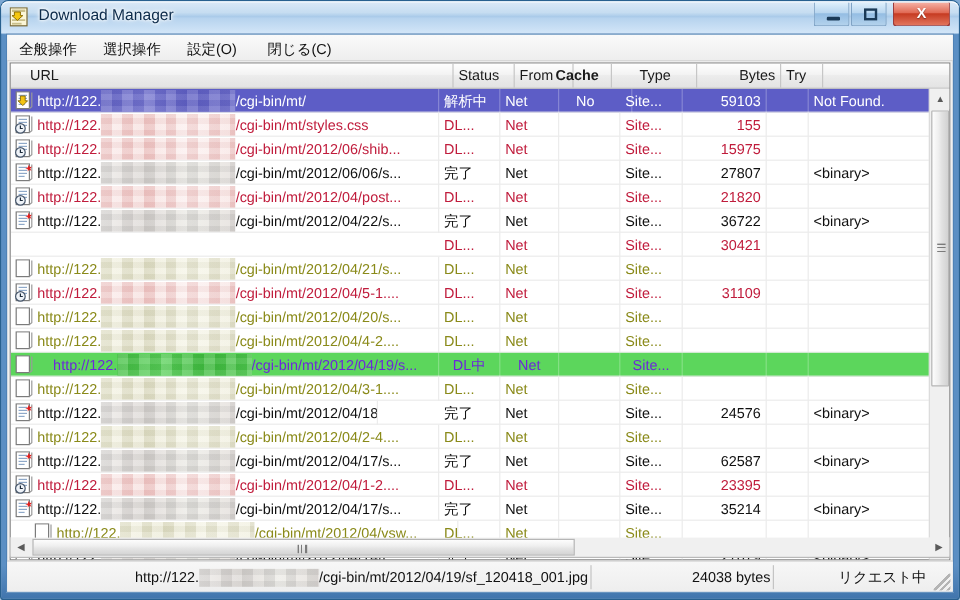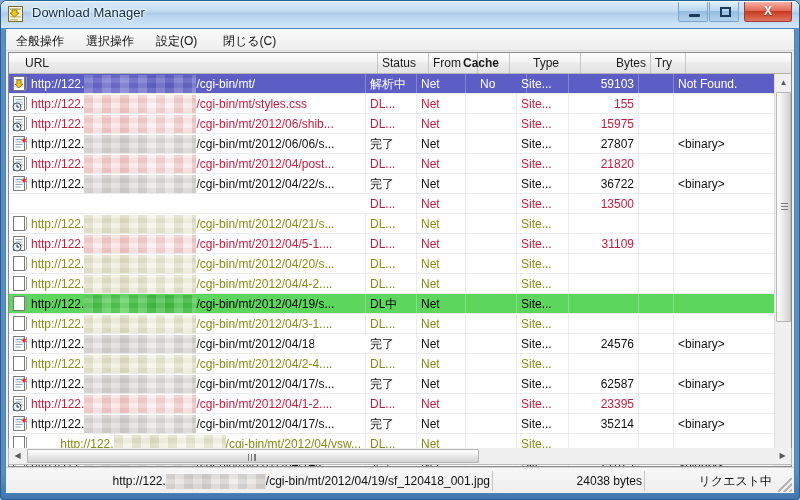--- a/index.html
+++ b/index.html
@@ -148,21 +148,21 @@
     border-right: 1px solid #ececec;
   }
   .cell.num { text-align: right; }
   .row.sel .cell, .row.green .cell { border-right-color: rgba(255,255,255,.25); }
 
   
   .c-red   { color: #c01c3c; }
   .c-olive { color: #8a8a19; }
   .c-black { color: #111; }
   .row.sel .c-red, .row.sel .c-olive, .row.sel .c-black { color: #fff; }
-  .row.green .c-red, .row.green .c-olive, .row.green .c-black { color: #000000; }
+  .row.green .c-red, .row.green .c-olive, .row.green .c-black { color: #6d28d9; text-align: center; }
 
   
   .urlcell { left: 0; width: 357px; padding-left: 22px; }
   .icon-wrap {
     position: absolute; left: 3px; top: 2px;
     width: 16px; height: 16px;
   }
   .url-pre  { display: inline-block; vertical-align: top; }
   .url-blur {
     display: inline-block; vertical-align: top;
@@ -447,21 +447,21 @@
             <div class="cell c-black" style="left: 508px; width: 52px;">Site...</div>
             <div class="cell c-black num" style="left: 560px; width: 70px;">36722</div>
             <div class="cell c-black" style="left: 630px; width: 35px;"></div>
             <div class="cell c-black" style="left: 665px; width: 119px;">&lt;binary&gt;</div>
           </div>
           <div class="row">
             <div class="cell c-red" style="left: 357px; width: 51px;">DL...</div>
             <div class="cell c-red" style="left: 408px; width: 49px;">Net</div>
             <div class="cell c-red" style="left: 457px; width: 51px;"></div>
             <div class="cell c-red" style="left: 508px; width: 52px;">Site...</div>
-            <div class="cell c-red num" style="left: 560px; width: 70px;">13500</div>
+            <div class="cell c-red num" style="left: 560px; width: 70px;">30421</div>
             <div class="cell c-red" style="left: 630px; width: 35px;"></div>
             <div class="cell c-red" style="left: 665px; width: 119px;"></div>
           </div>
           <div class="row">
             <div class="cell urlcell c-olive" style="left: 0px; width: 357px;"><span class="icon-wrap"><svg width="16" height="16" viewBox="0 0 16 16">
                   <rect x="1.5" y="0.5" width="11" height="14" fill="#ffffff" stroke="#7b7b7b"></rect>
                   <path d="M12.5 14.5 l2 -1.5 v-12" fill="none" stroke="#9a9a9a"></path>
                 </svg></span><span class="url-pre">http://122.</span><span class="url-blur blur-olive"></span><span class="url-post">/cgi-bin/mt/2012/04/21/s...</span></div>
             <div class="cell c-olive" style="left: 357px; width: 51px;">DL...</div>
             <div class="cell c-olive" style="left: 408px; width: 49px;">Net</div>
@@ -622,21 +622,21 @@
                 </svg></span><span class="url-pre">http://122.</span><span class="url-blur blur-a"></span><span class="url-post">/cgi-bin/mt/2012/04/17/s...</span></div>
             <div class="cell c-black" style="left: 357px; width: 51px;">完了</div>
             <div class="cell c-black" style="left: 408px; width: 49px;">Net</div>
             <div class="cell c-black" style="left: 457px; width: 51px;"></div>
             <div class="cell c-black" style="left: 508px; width: 52px;">Site...</div>
             <div class="cell c-black num" style="left: 560px; width: 70px;">35214</div>
             <div class="cell c-black" style="left: 630px; width: 35px;"></div>
             <div class="cell c-black" style="left: 665px; width: 119px;">&lt;binary&gt;</div>
           </div>
           <div class="row">
-            <div class="cell urlcell c-olive" style="left: 0px; width: 357px; text-align: right;"><span class="icon-wrap"><svg width="16" height="16" viewBox="0 0 16 16">
+            <div class="cell urlcell c-olive" style="left: 16px; width: 357px;"><span class="icon-wrap"><svg width="16" height="16" viewBox="0 0 16 16">
                   <rect x="1.5" y="0.5" width="11" height="14" fill="#ffffff" stroke="#7b7b7b"></rect>
                   <path d="M12.5 14.5 l2 -1.5 v-12" fill="none" stroke="#9a9a9a"></path>
                 </svg></span><span class="url-pre">http://122.</span><span class="url-blur blur-olive"></span><span class="url-post">/cgi-bin/mt/2012/04/vsw...</span></div>
             <div class="cell c-olive" style="left: 357px; width: 51px;">DL...</div>
             <div class="cell c-olive" style="left: 408px; width: 49px;">Net</div>
             <div class="cell c-olive" style="left: 457px; width: 51px;"></div>
             <div class="cell c-olive" style="left: 508px; width: 52px;">Site...</div>
             <div class="cell c-olive num" style="left: 560px; width: 70px;"></div>
             <div class="cell c-olive" style="left: 630px; width: 35px;"></div>
             <div class="cell c-olive" style="left: 665px; width: 119px;"></div>

